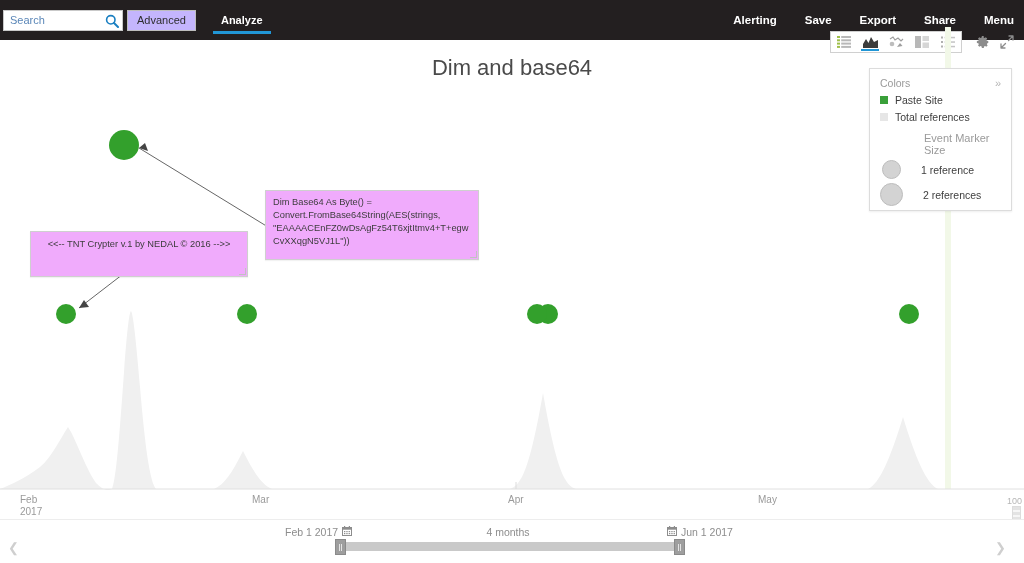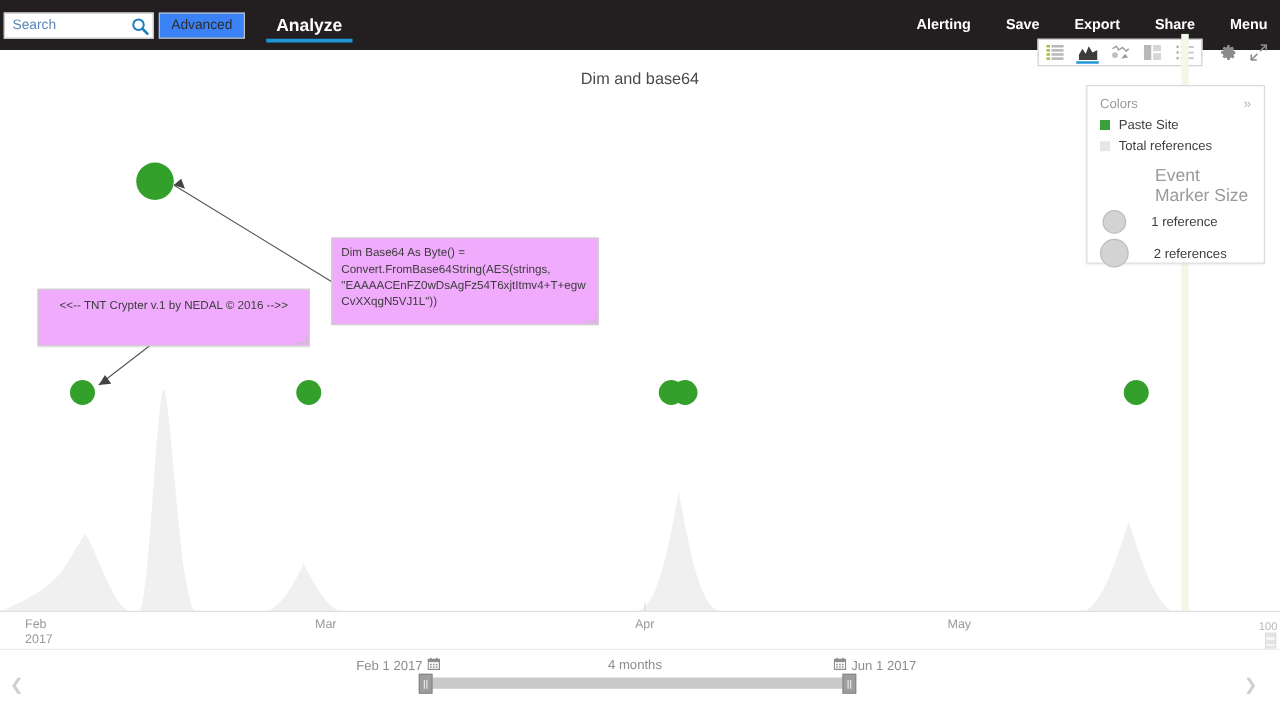--- a/index.html
+++ b/index.html
@@ -36,32 +36,32 @@
     background: transparent;
   }
   #search-input::placeholder { color: #5b87b8; opacity: 1; }
   .magnifier {
     position: absolute; right: 3px; top: 3px;
     width: 14px; height: 14px;
   }
   #advanced-btn {
     margin-left: 4px;
     height: 21px; padding: 0 9px;
-    background: #3b82f6;
+    background: #c4b5fd;
     color: #2d2d2d;
     font-size: 11px;
     display: flex; align-items: center;
     border: 1px solid #bdbdbd;
     cursor: pointer;
   }
   #analyze-tab {
     margin-left: 17px;
     height: 27px; padding: 6px 8px;
-    color: #ffffff; font-size: 14px; font-weight: bold;
-    display: flex; align-items: flex-end;
+    color: #ffffff; font-size: 11px; font-weight: bold;
+    display: flex; align-items: center;
     position: relative;
     cursor: pointer;
   }
   #analyze-tab::after {
     content: ""; position: absolute;
     left: 0; bottom: 0; width: 100%; height: 3px;
     background: #2196d6;
   }
   #topbar-right {
     margin-left: auto; display: flex; align-items: center;
@@ -101,21 +101,21 @@
   .tool-ic {
     width: 22px; height: 22px;
     display: flex; align-items: center; justify-content: center;
     cursor: pointer; margin-left: 2px;
   }
 
   
   #chart-title {
     position: absolute; left: 0; top: 55px; width: 1024px;
     text-align: center;
-    font-size: 13px; color: #4a4a4a;
+    font-size: 22px; color: #4a4a4a;
     font-weight: normal;
   }
 
   
   #legend {
     position: absolute; left: 869px; top: 68px;
     width: 143px; height: 143px;
     background: #ffffff;
     border: 1px solid #dcdcdc;
     box-shadow: 0 1px 2px rgba(0,0,0,.07);
@@ -130,21 +130,21 @@
     display: flex; align-items: center;
     margin-top: 5px;
     font-size: 10.5px; color: #3e3e3e;
   }
   .sw {
     width: 8px; height: 8px; margin-right: 7px; flex: 0 0 8px;
   }
   .sw.green { background: #3aa03a; }
   .sw.grey { background: #e6e6e6; }
   .lg-sub {
-    font-size: 14px; color: #9a9a9a;
+    font-size: 11px; color: #9a9a9a;
     margin-top: 9px;
     padding-left: 44px;
   }
   .lg-mrow {
     display: flex; align-items: center; margin-top: 4px;
   }
   .circ {
     border-radius: 50%;
     background: #d3d3d3; border: 1px solid #bdbdbd;
   }

